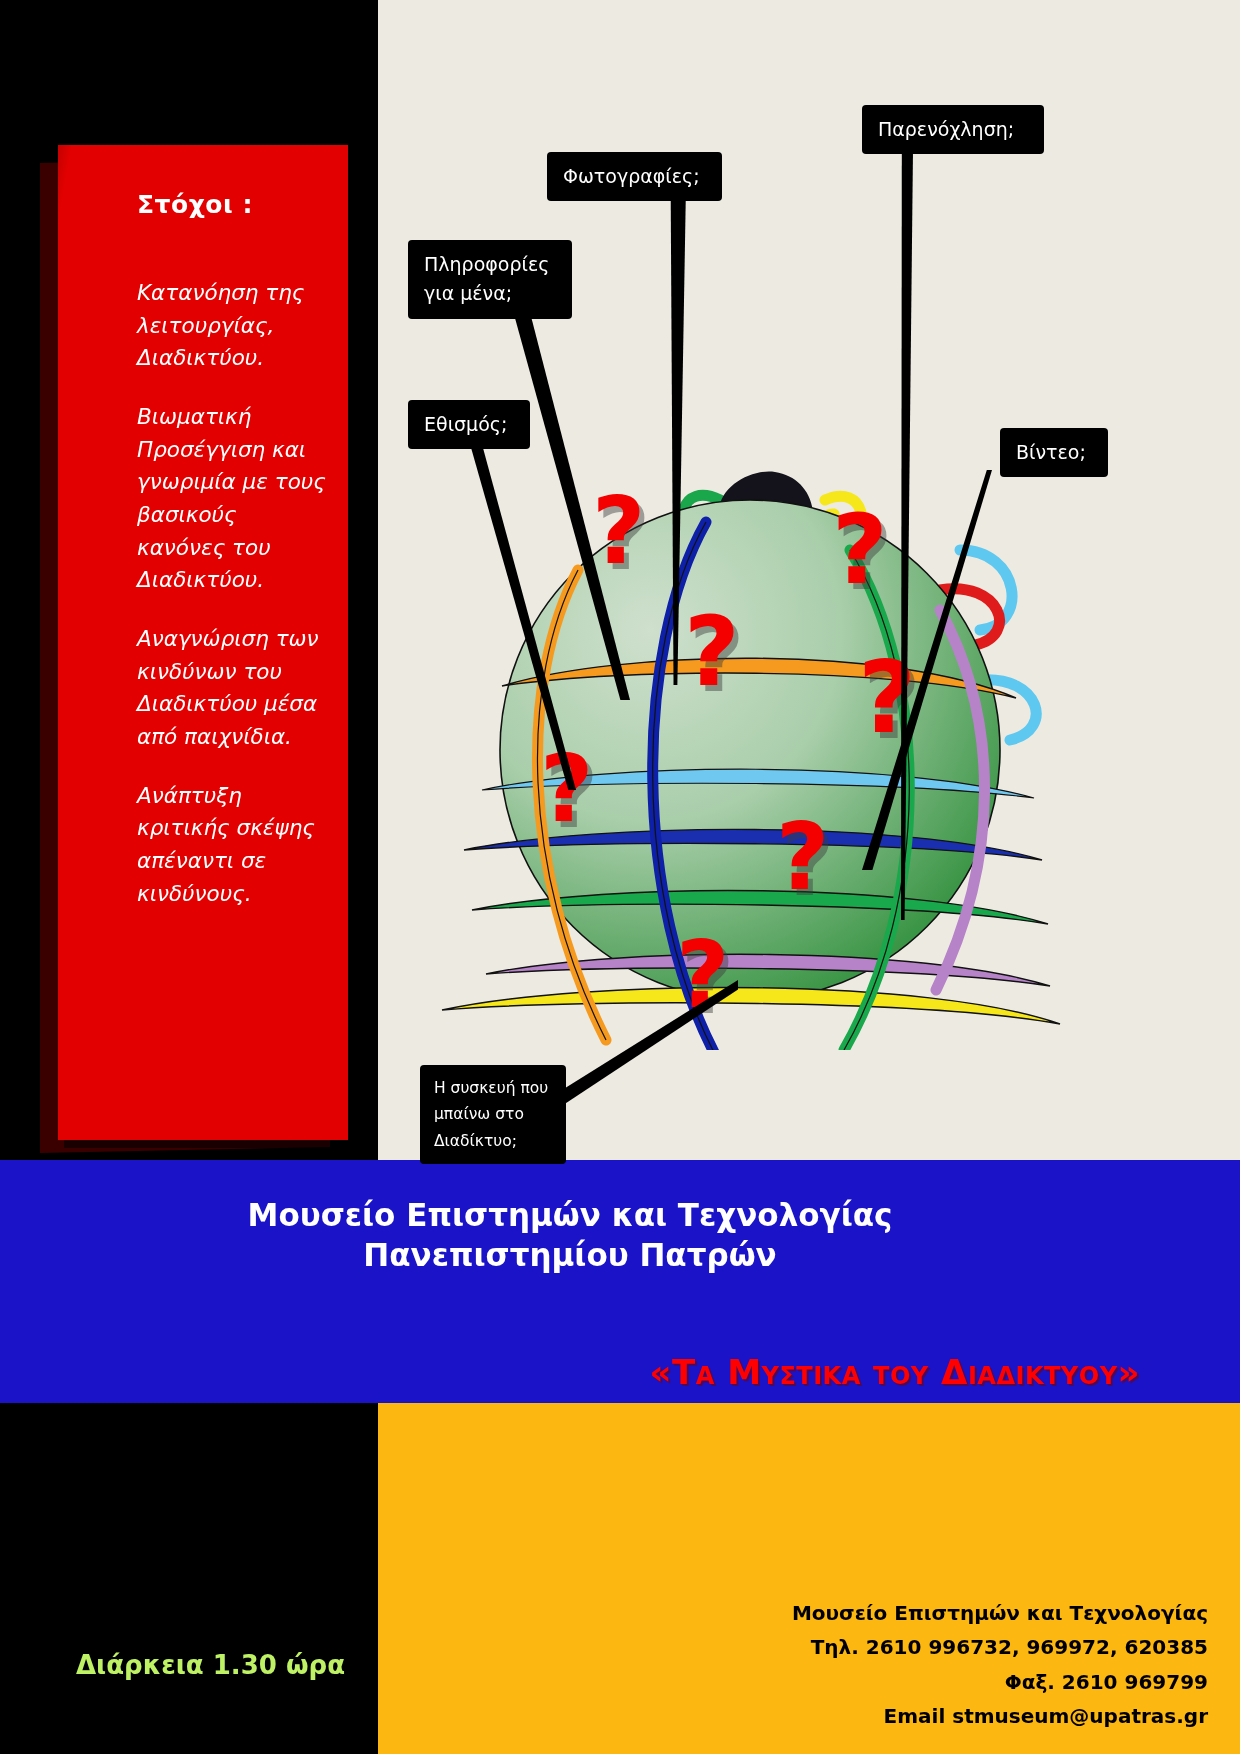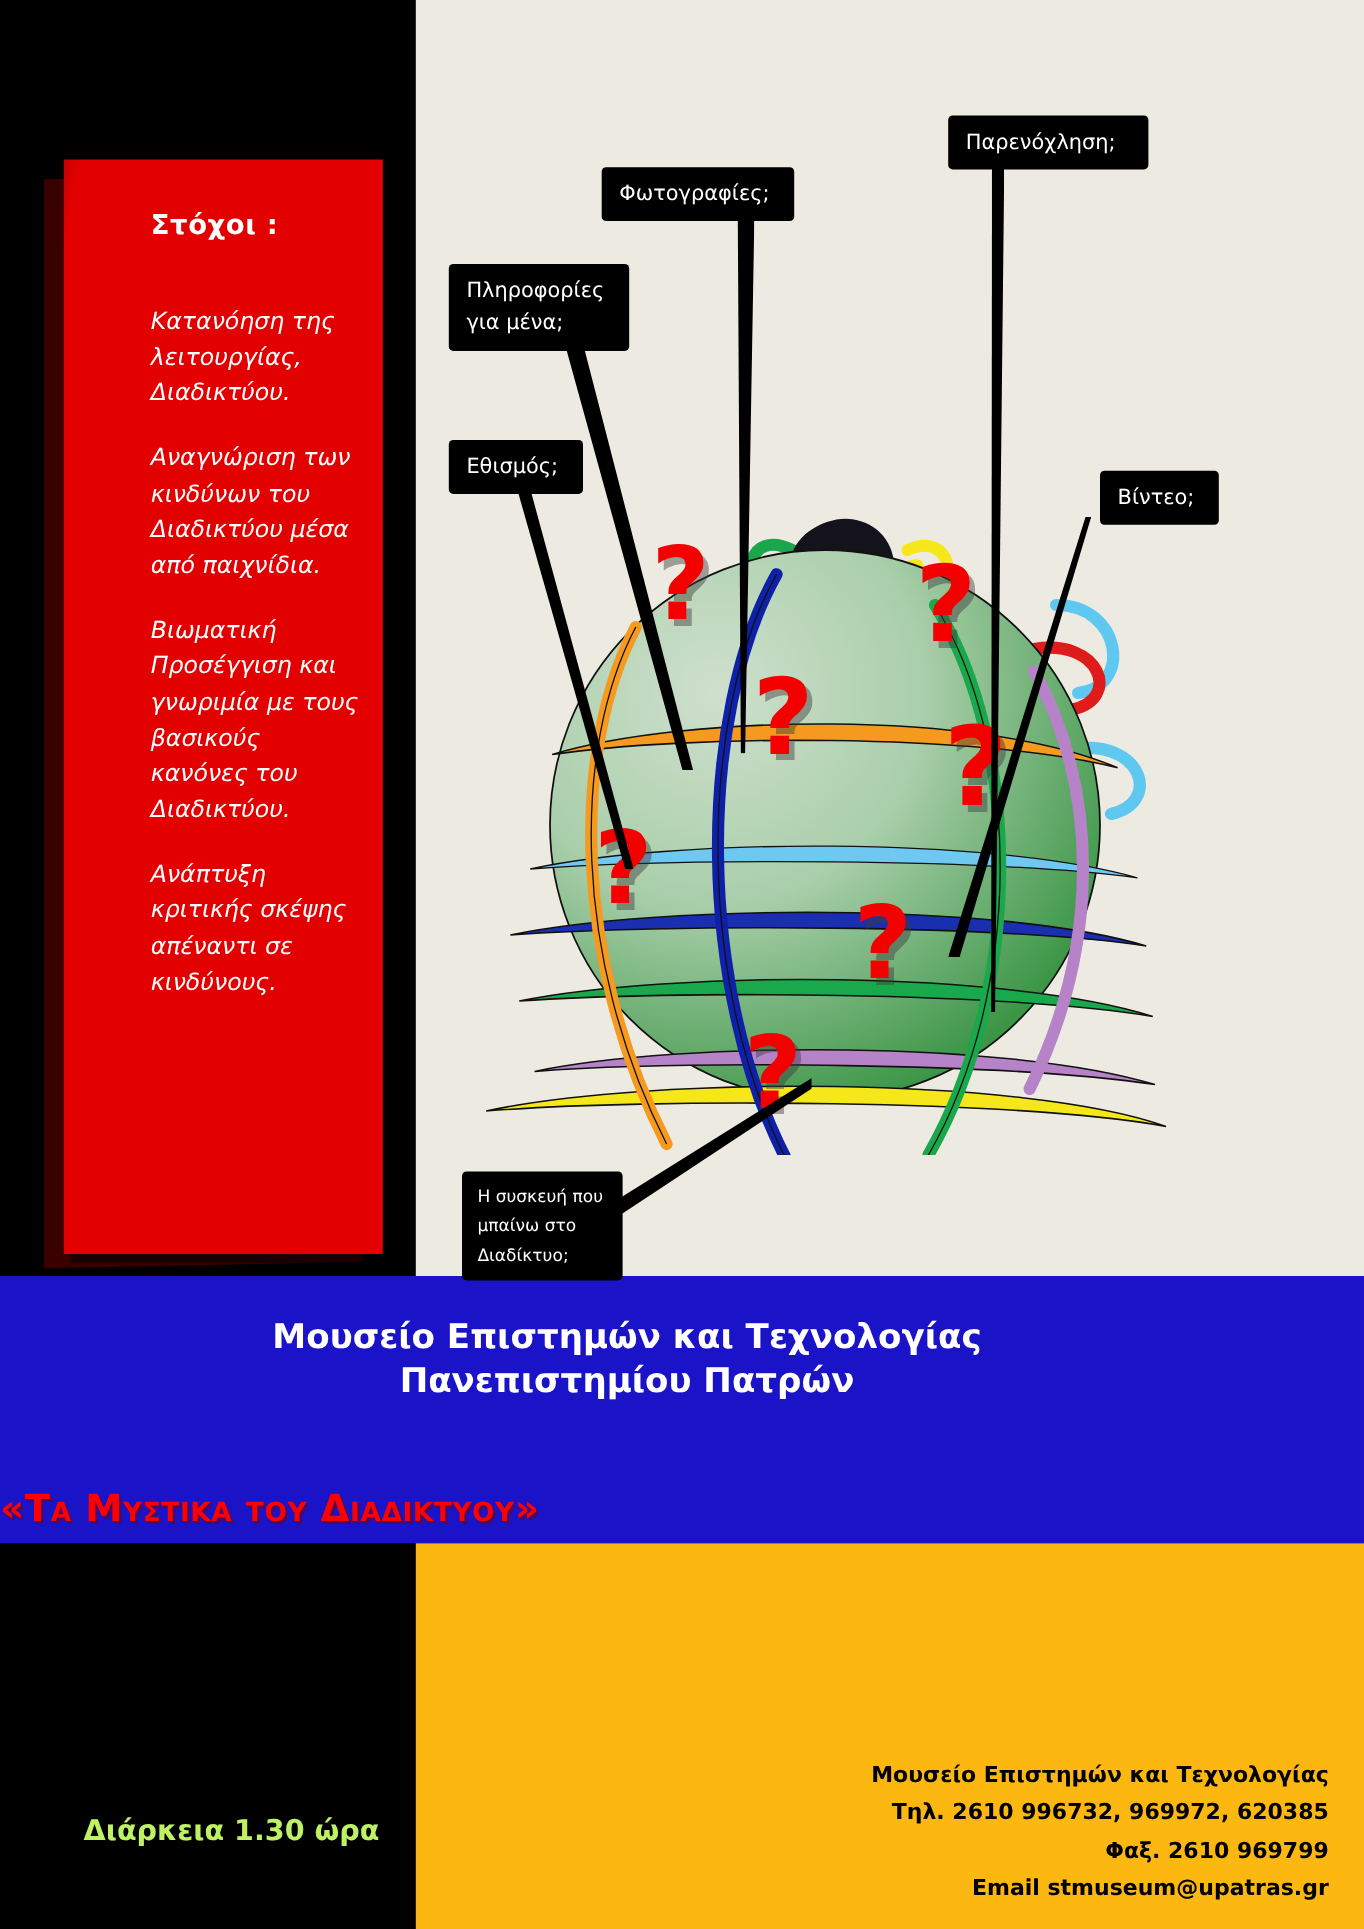--- a/index.html
+++ b/index.html
@@ -144,21 +144,21 @@
     left: 0; top: 1305px;
     width: 1140px;
     text-align: center;
     color: #ffffff;
     font-size: 22px;
   }
   .blue-program {
     position: absolute;
     left: 0; top: 1352px;
     width: 1140px;
-    text-align: left;
+    text-align: right;
     color: #ff0000;
     font-size: 34px;
     font-weight: bold;
     font-variant: small-caps;
     letter-spacing: 0.5px;
     text-shadow: 2px 2px 0 rgba(120,0,0,0.55);
   }
 
   
   .duration {
@@ -185,22 +185,22 @@
 <div id="poster">
 
   <div class="panel-black-left"></div>
   <div class="panel-cream"></div>
 
   <div class="red-box-shadow"></div>
   <div class="red-box">
     <div class="red-box-inner">
       <div class="obj-title">Στόχοι :</div>
       <div class="obj-item">Κατανόηση της λειτουργίας, Διαδικτύου.</div>
+      <div class="obj-item">Βιωματική Προσέγγιση και γνωριμία με τους βασικούς κανόνες του Διαδικτύου.</div>
       <div class="obj-item">Αναγνώριση των  κινδύνων του Διαδικτύου μέσα από παιχνίδια.</div>
-      <div class="obj-item">Βιωματική Προσέγγιση και γνωριμία με τους βασικούς κανόνες του Διαδικτύου.</div>
       <div class="obj-item">Ανάπτυξη κριτικής σκέψης απέναντι σε κινδύνους.</div>
     </div>
   </div>
 
   <div class="globe-wrap">
     <svg viewBox="0 0 660 620" xmlns="http://www.w3.org/2000/svg">
       <defs>
         <radialGradient id="gsphere" cx="30%" cy="26%" r="85%">
           <stop offset="0%" stop-color="#cfe0cd"></stop>
           <stop offset="45%" stop-color="#a9ceaa"></stop>

